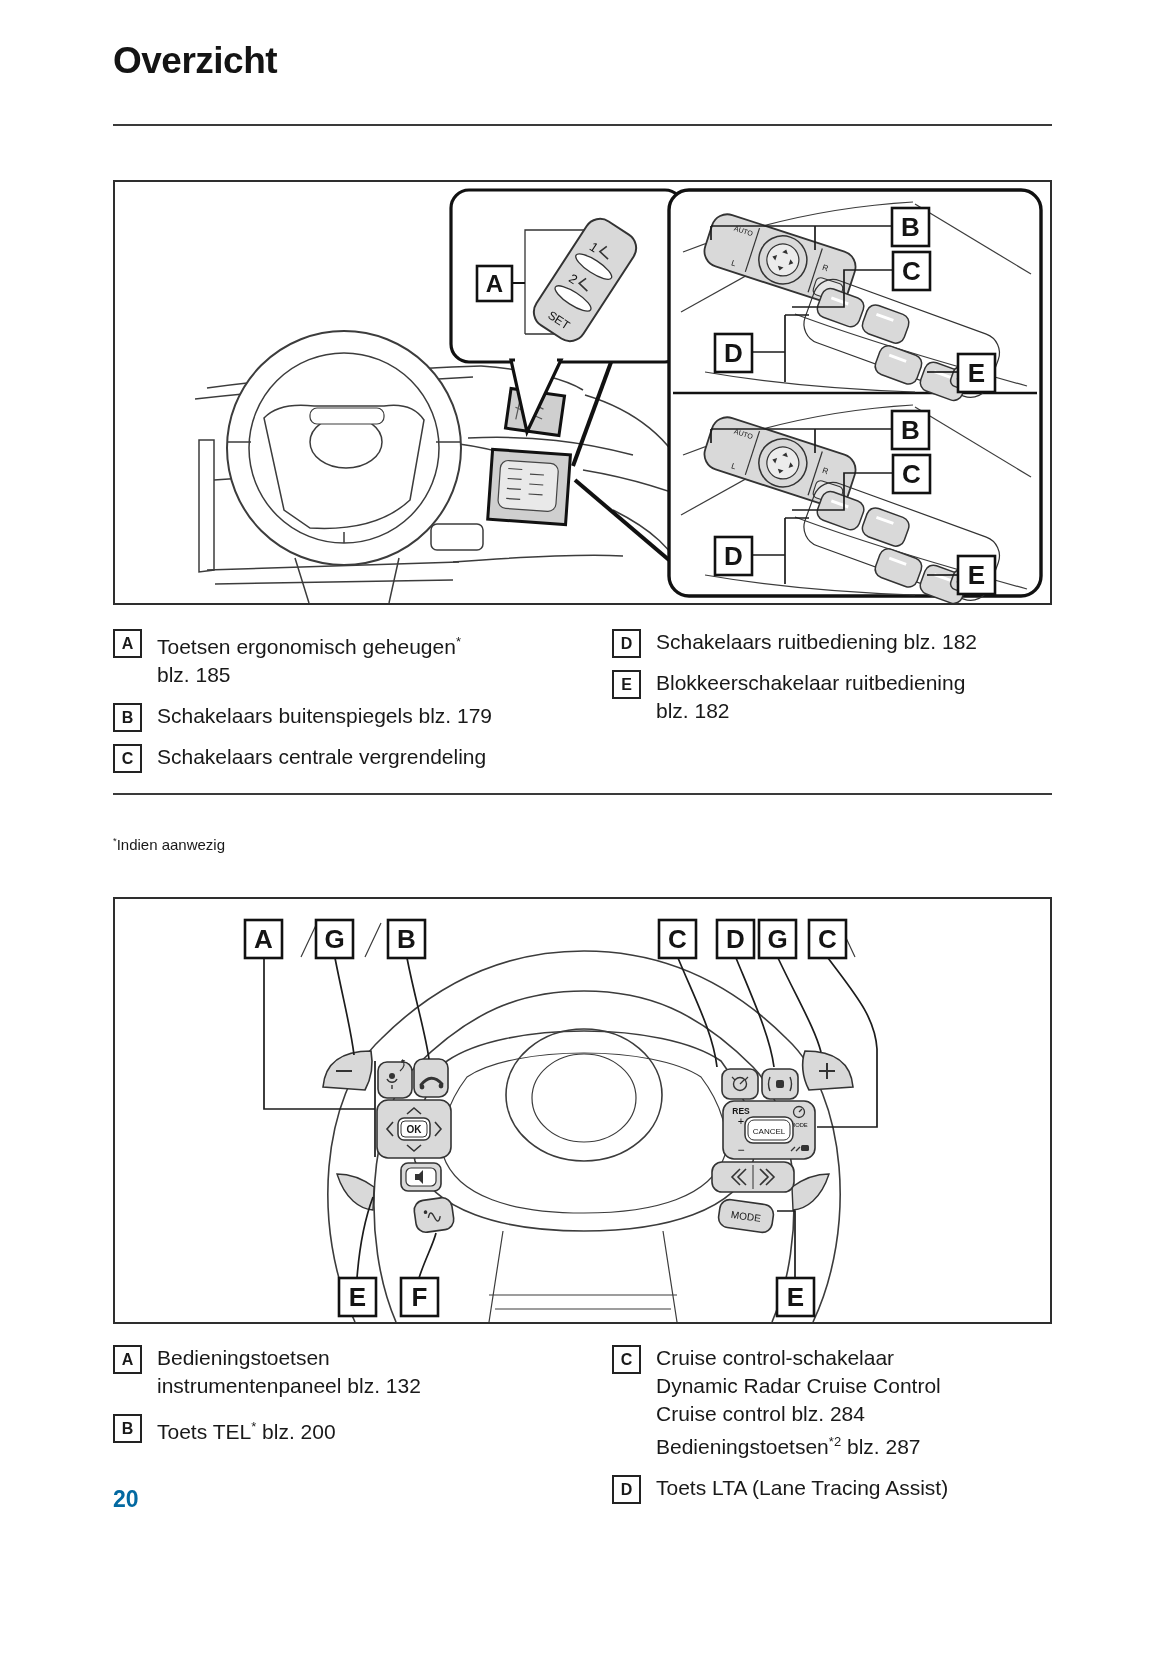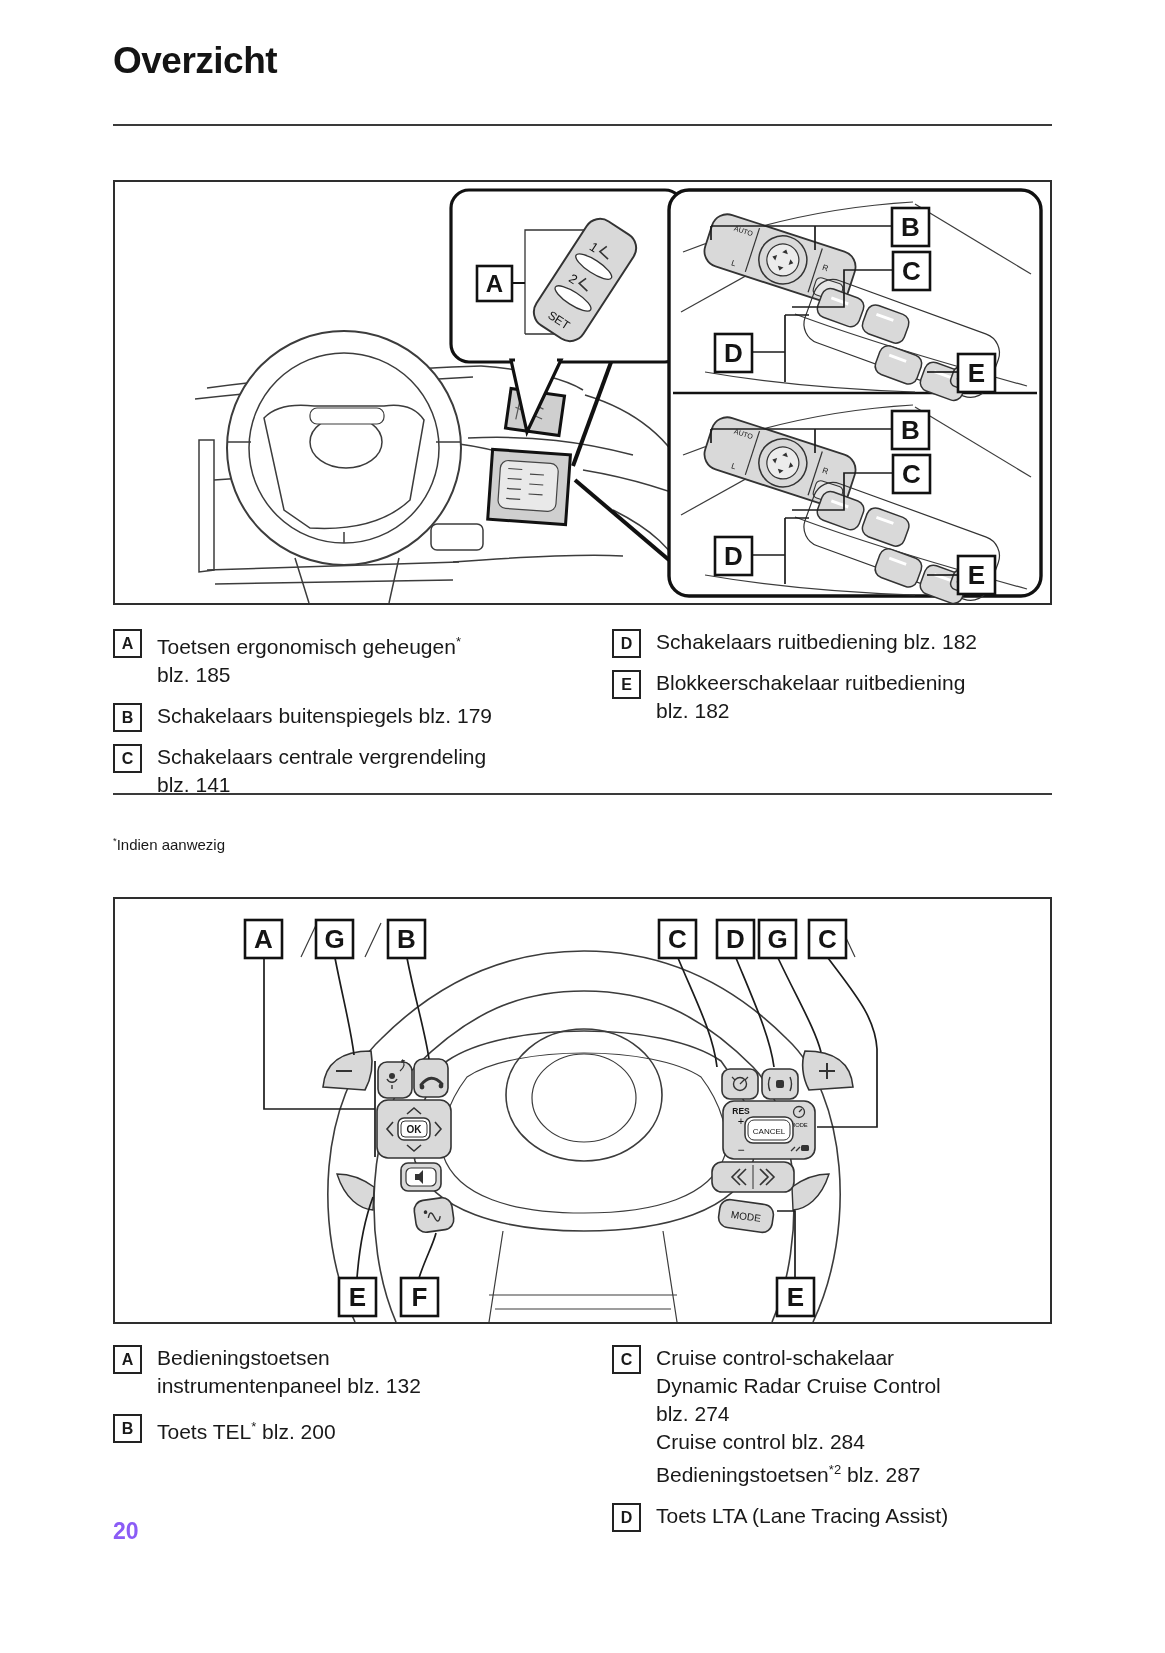--- a/index.html
+++ b/index.html
@@ -11,21 +11,21 @@
   .fig svg{display:block;}
   svg text{font-family:"Liberation Sans", sans-serif;fill:#141414;}
   .leg-col{position:absolute;}
   .leg{position:relative;padding-left:44px;font-size:21px;line-height:28px;color:#191919;}
   .leg + .leg{margin-top:13px;}
   .keybox{position:absolute;left:0;top:1px;width:25px;height:25px;border:2px solid #222;
           display:flex;align-items:center;justify-content:center;
           font-weight:bold;font-size:16px;background:#fff;}
   sup{font-size:.62em;}
   .footnote{position:absolute;left:113px;top:836px;font-size:15px;color:#191919;}
-  .pagenum{position:absolute;left:113px;top:1518px;font-size:23px;font-weight:bold;color:#8b5cf6;}
+  .pagenum{position:absolute;left:113px;top:1486px;font-size:23px;font-weight:bold;color:#0369a1;}
 </style>
 </head>
 <body>
 
 <div class="page">
 
   <div class="title">Overzicht</div>
   <div class="rule" style="top:124px"></div>
 
   <div class="fig" style="top:180px;height:425px">
@@ -200,21 +200,20 @@
       <span>Toetsen ergonomisch geheugen</span><sup>*</sup>
       <div>blz. 185</div>
     </div>
     <div class="leg">
       <span class="keybox">B</span>
       <span>Schakelaars buitenspiegels blz. 179</span>
     </div>
     <div class="leg">
       <span class="keybox">C</span>
       <span>Schakelaars centrale vergrendeling</span>
-      <div>blz. 141</div>
     </div>
   </div>
   <div class="leg-col" style="left:612px;top:628px;width:445px">
     <div class="leg">
       <span class="keybox">D</span>
       <span>Schakelaars ruitbediening blz. 182</span>
     </div>
     <div class="leg">
       <span class="keybox">E</span>
       <span>Blokkeerschakelaar ruitbediening</span>
@@ -393,21 +392,20 @@
     <div class="leg">
       <span class="keybox">B</span>
       <span>Toets TEL</span><sup>*</sup><span> blz. 200</span>
     </div>
   </div>
   <div class="leg-col" style="left:612px;top:1344px;width:450px">
     <div class="leg">
       <span class="keybox">C</span>
       <span>Cruise control-schakelaar</span>
       <div>Dynamic Radar Cruise Control</div>
-      <div>blz. 274</div>
       <div>Cruise control blz. 284</div>
       <div><span>Bedieningstoetsen</span><sup>*2</sup><span> blz. 287</span></div>
     </div>
     <div class="leg">
       <span class="keybox">D</span>
       <span>Toets LTA (Lane Tracing Assist)</span>
     </div>
   </div>
 
   <div class="pagenum">20</div>

